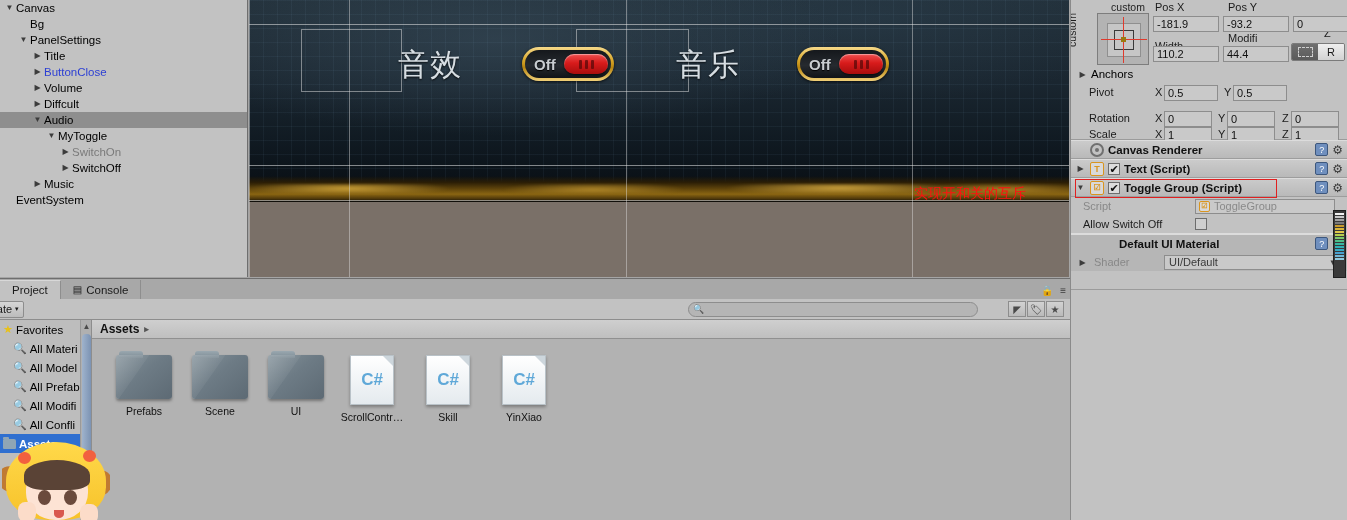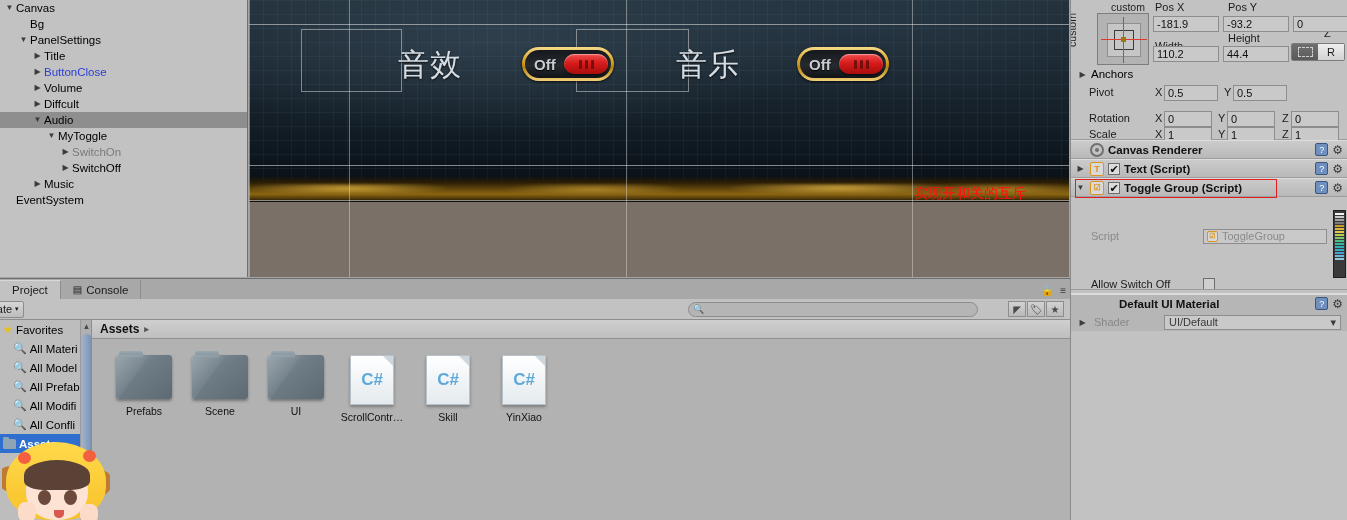--- a/index.html
+++ b/index.html
@@ -218,21 +218,21 @@
   .hdr-right { position:absolute; right:4px; top:2px; display:flex; gap:4px; align-items:center; }
   .help-ico {
     width:13px; height:13px; background:#6f8fbe; border:1px solid #3d577d;
     color:#fff; font-size:9px; text-align:center; line-height:12px; border-radius:2px;
   }
   .gear-ico { font-size:12px; color:#3a3a3a; line-height:12px; }
   .red-outline {
     position:absolute; left:4px; top:0px; width:202px; height:19px;
     border:1px solid #e02020; pointer-events:none;
   }
-  .prop-row { display:flex; align-items:center; height:18px; padding:0 20px; gap:6px;margin-top:30px; }
+  .prop-row { display:flex; align-items:center; height:18px; padding:0 12px; gap:6px; }
   .prop-label { width:106px; font-size:11px; color:#1c1c1c; }
   .prop-label.dim { color:#888; }
   .obj-field {
     flex:1; height:15px; background:#c9c9c9; border:1px solid #8d8d8d;
     display:flex; align-items:center; gap:4px; padding:0 3px;
     color:#8a8a8a; font-size:11px;
   }
   .mat-block { background:#b6b6b6; border-top:1px solid #dcdcdc; }
   .shader-row { display:flex; align-items:center; height:18px; padding:0 6px; gap:6px;}
   .shader-dd {
@@ -529,21 +529,21 @@
         <span class="fld-label">Pos Z</span>
       </div>
       <div class="fld hrow" style="left:82px;  top:16px; width:66px;">-181.9</div>
       <div class="fld hrow" style="left:152px; top:16px; width:66px;">-93.2</div>
       <div class="fld hrow" style="left:222px; top:16px; width:66px;">0</div>
 
       <div class="hrow" style="left:84px; top:40px;">
         <span class="fld-label">Width</span>
       </div>
       <div class="hrow" style="left:157px; top:32px;">
-        <span class="fld-label">Height</span>
+        <span class="fld-label">Modifi</span>
       </div>
       <div class="fld hrow" style="left:82px;  top:46px; width:66px;">110.2</div>
       <div class="fld hrow" style="left:152px; top:46px; width:66px;">44.4</div>
 
       <div class="blend-btn">
         <div class="blend-left">
           <span class="blend-dash"></span>
         </div>
         <div class="blend-right">R</div>
       </div>

